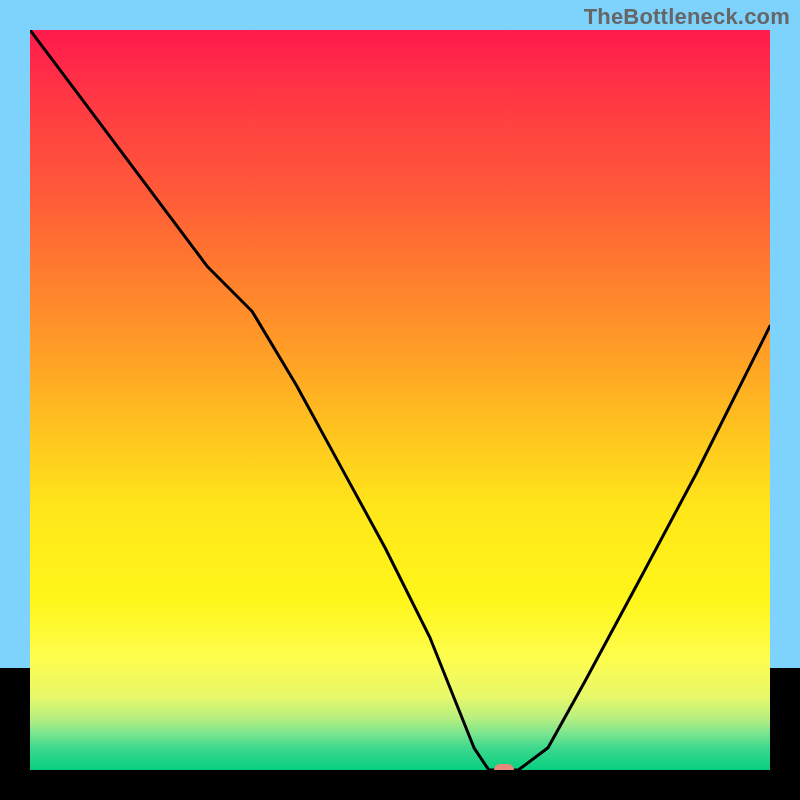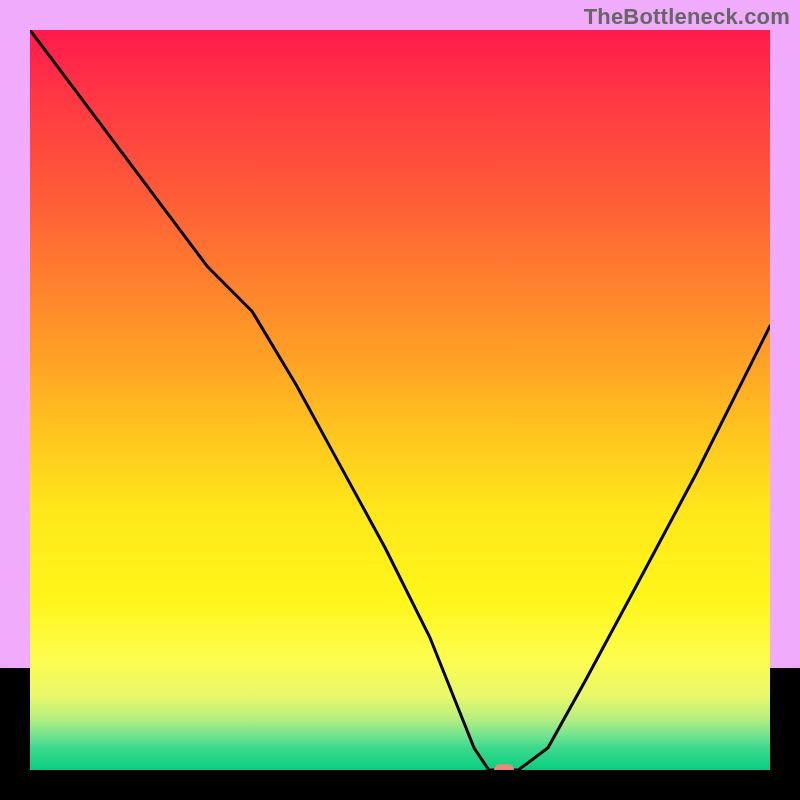--- a/index.html
+++ b/index.html
@@ -7,21 +7,21 @@
     padding: 0;
     width: 800px;
     height: 800px;
     background: #000;
     font-family: Arial, Helvetica, sans-serif;
   }
   .frame {
     position: relative;
     width: 800px;
     height: 668px;
-    background: #f0abfc;
+    background: #7dd3fc;
   }
   .watermark {
     position: absolute;
     top: 4px;
     right: 10px;
     color: #666;
     font-size: 22px;
     font-weight: 600;
     letter-spacing: 0.2px;
     z-index: 5;

